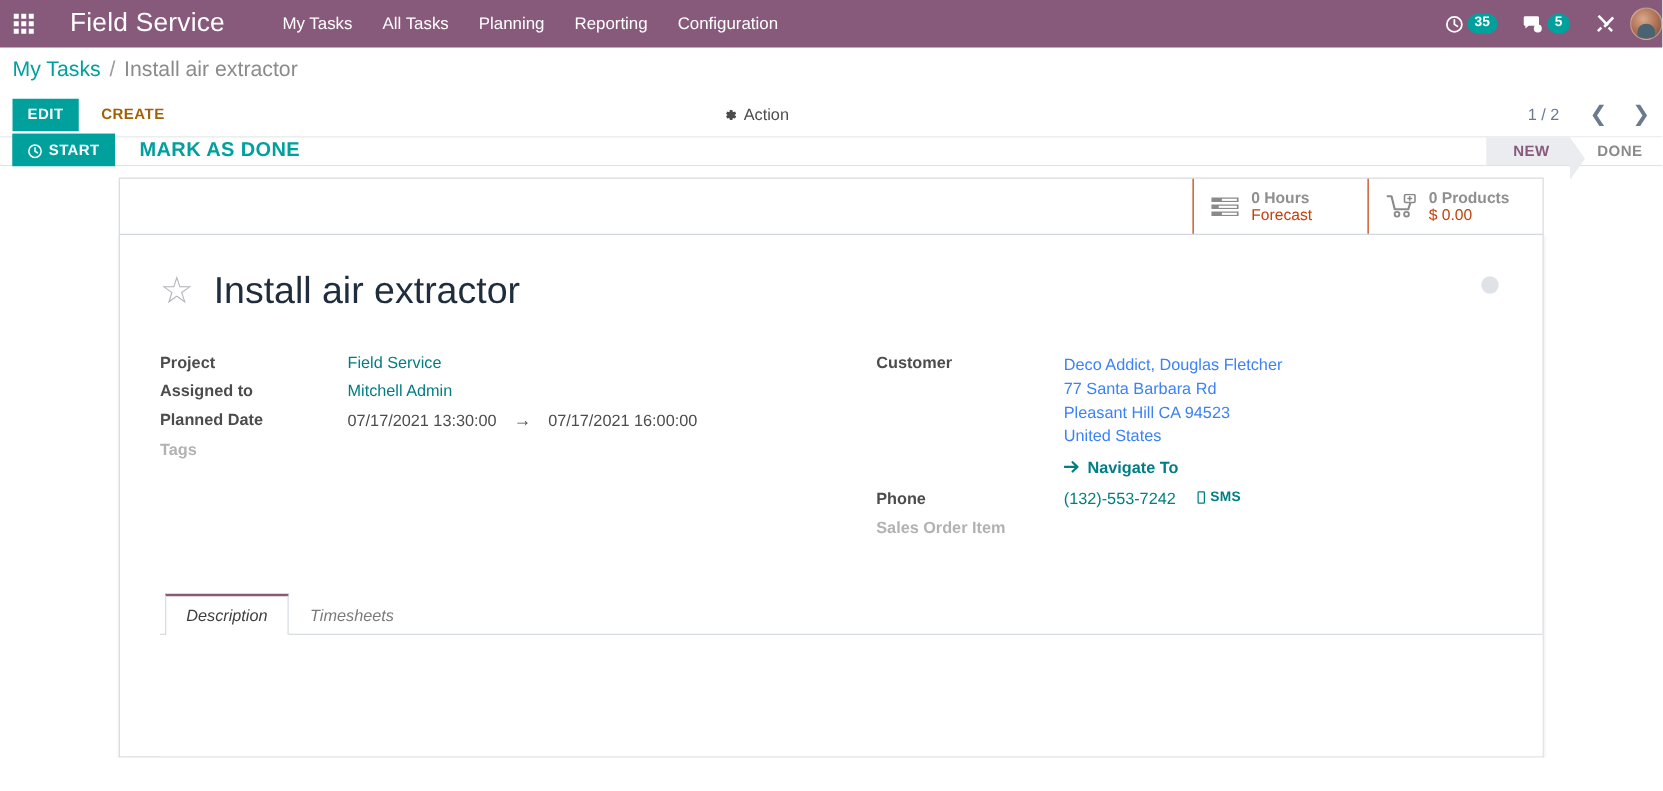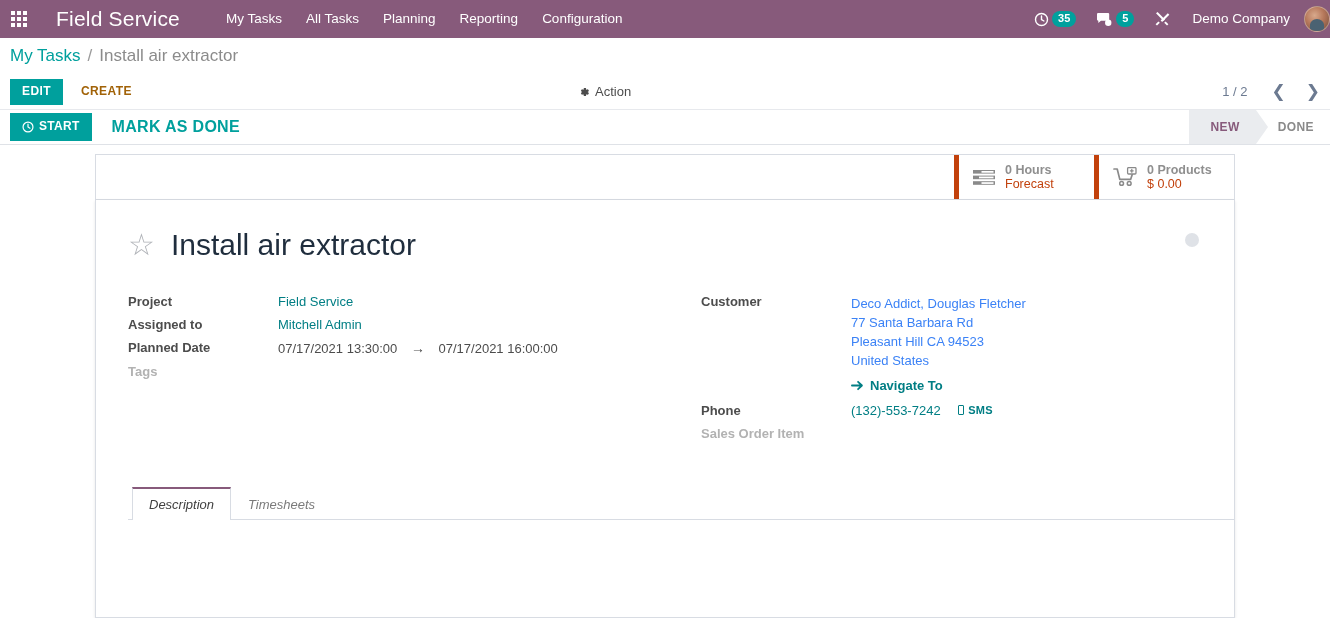--- a/index.html
+++ b/index.html
@@ -164,21 +164,21 @@
     font-size: 13px;
   }
   .pager-count { margin-right: 14px; color: #6c7a91; }
   .pager-btn {
     font-size: 17px; color: #6c7a91;
     padding: 0 10px; cursor: pointer; line-height: 20px;
   }
 
   
   .status-bar {
-    height: 36px;
+    height: 24px;
     background: #ffffff;
     border-top: 1px solid #e7e9ed;
     border-bottom: 1px solid #dfe2e7;
     display: flex;
     align-items: center;
     padding-left: 10px;
     position: relative;
   }
   .btn-start {
     background: #00A09D;
@@ -252,21 +252,21 @@
     background: #ffffff;
     height: 46px;
     display: flex;
     justify-content: flex-end;
     margin-top: 9px;
   }
   .smart-btn {
     display: flex;
     align-items: center;
     padding: 0 14px;
-    border-left: 5px solid #c2410c;
+    border-left: 1px solid #c2410c;
     cursor: pointer;
     min-width: 140px;
   }
   .smart-btn-icon {
     margin-right: 10px;
     color: #8a8a8a;
     display: flex; align-items: center;
   }
   .smart-btn-text { line-height: 14px; }
   .smart-btn-value {
@@ -442,21 +442,20 @@
       <span class="badge">5</span>
     </div>
     <div class="sysitem">
       <svg width="16" height="16" viewBox="0 0 16 16">
         <path d="M2 2.2 L9.5 10 L11 8.5 L3.6 1 Z" fill="#ffffff"></path>
         <path d="M13.8 2.2 L6.6 9.6 L8.1 11.1 L15.3 3.7 Z" fill="#ffffff"></path>
         <path d="M1.6 13.2 L4.4 10.4 L5.8 11.8 L3 14.6 Z" fill="#ffffff"></path>
         <path d="M14.4 13.2 L11.6 10.4 L10.2 11.8 L13 14.6 Z" fill="#ffffff"></path>
       </svg>
     </div>
-    <div class="company-name">Demo Company</div>
     <div class="avatar"></div>
   </div>
 </div>
 
 <div class="breadcrumb-bar">
   <span class="bc-link">My Tasks</span>
   <span class="bc-sep">/</span>
   <span class="bc-current">Install air extractor</span>
 </div>
 

